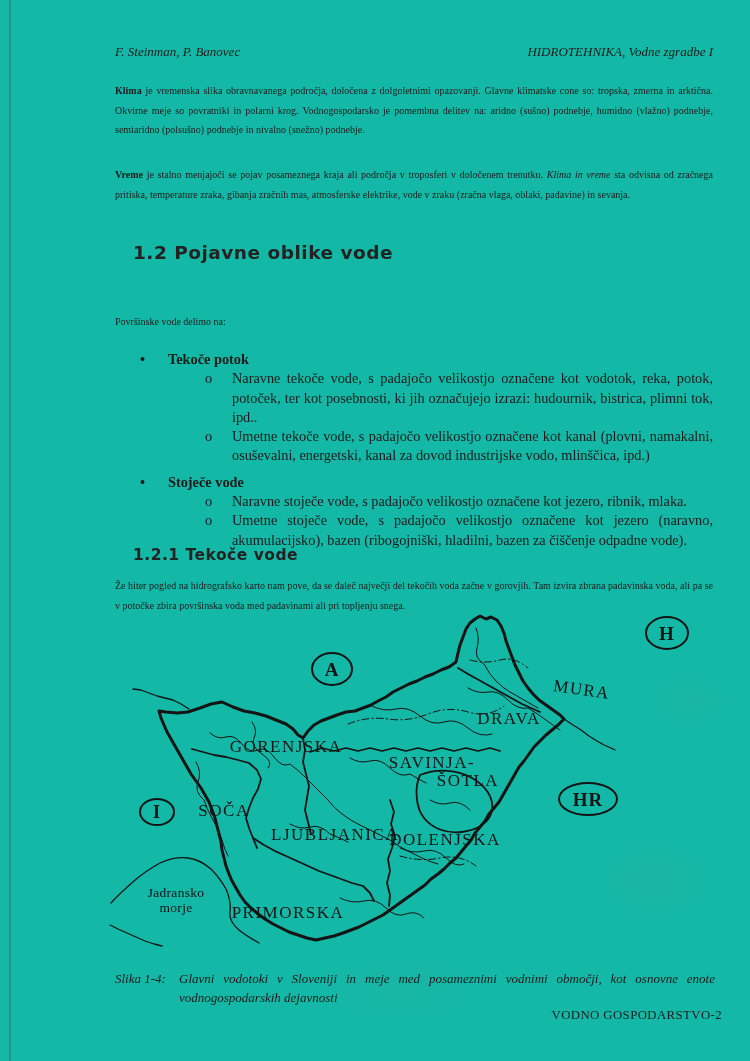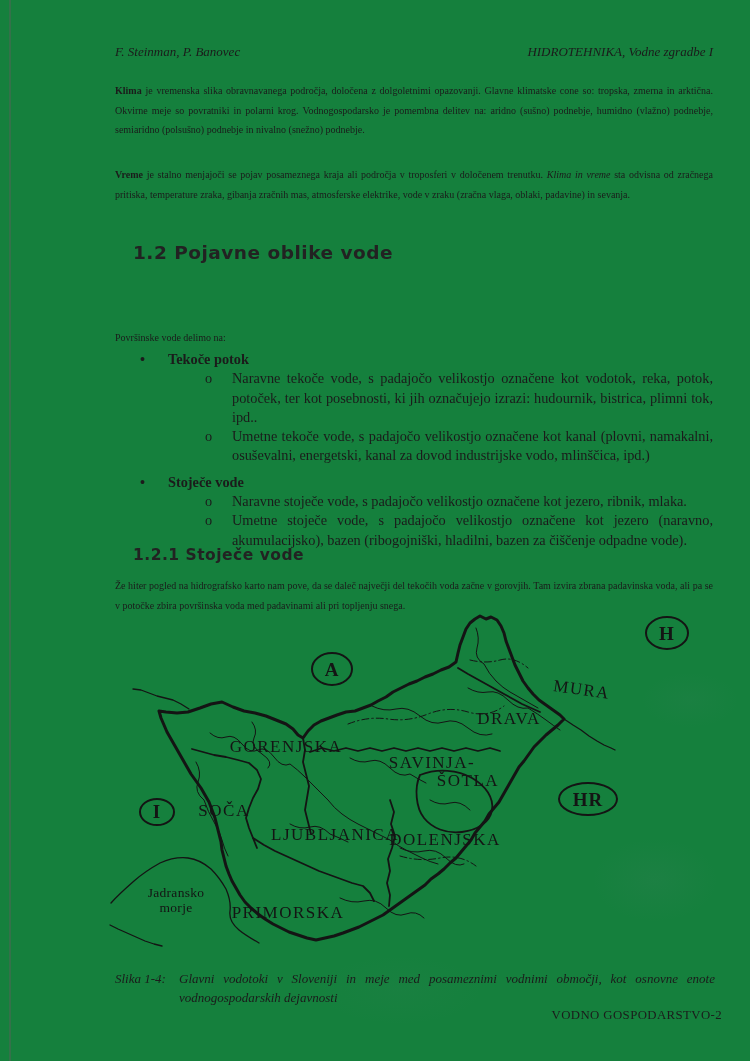--- a/index.html
+++ b/index.html
@@ -1,19 +1,19 @@
 <!DOCTYPE html>
 <html><head>
 <meta charset="utf-8">
 <style>
   html,body{margin:0;padding:0;background:#e8e8e6;}
   .page{
     position:relative;
     width:750px;height:1061px;
-    background:#15803d;
+    background:#14b8a6;
     overflow:hidden;
     font-family:"Liberation Serif", serif;
     color:#1b1b1b;
   }
   
   .scan-edge{
     position:absolute;left:0;top:0;width:22px;height:1061px;
     background:linear-gradient(to right,
       #cdd1ca 0%, #878c86 18%, #a9aea7 42%, #cfd3cc 66%, #ececе8 82%, #fcfcfa 100%);
   }
@@ -82,21 +82,21 @@
     <span>HIDROTEHNIKA, Vodne zgradbe I</span>
   </div>
 
   <p class="body-text" style="top:71px"><span class="lead-bold">Klima</span><span> je vremenska slika obravnavanega področja, določena z dolgoletnimi opazovanji. Glavne klimatske cone so: tropska, zmerna in arktična. Okvirne meje so povratniki in polarni krog. Vodnogospodarsko je pomembna delitev na: aridno (sušno) podnebje, humidno (vlažno) podnebje, semiaridno (polsušno) podnebje in nivalno (snežno) podnebje.</span></p>
 
   <p class="body-text" style="top:155px"><span class="lead-bold">Vreme</span><span> je stalno menjajoči se pojav posameznega kraja ali področja v troposferi v določenem trenutku. </span><span class="lead-italic">Klima in vreme</span><span> sta odvisna od zračnega pritiska, temperature zraka, gibanja zračnih mas, atmosferske elektrike, vode v zraku (zračna vlaga, oblaki, padavine) in sevanja.</span></p>
 
   <h1 class="sec h12">1.2 Pojavne oblike vode</h1>
 
 
-  <p class="body-text" style="top:318px">Površinske vode delimo na:</p>
+  <p class="body-text" style="top:302px">Površinske vode delimo na:</p>
 
   <div class="wlist">
     <div class="witem">
       <span class="bmark">•</span>
       <span class="btitle">Tekoče potok</span>
     </div>
     <div class="sub">
       <span class="smark">o</span>
       <span class="stext">Naravne tekoče vode, s padajočo velikostjo označene kot vodotok, reka, potok, potoček, ter kot posebnosti, ki jih označujejo izrazi: hudournik, bistrica, plimni tok, ipd..</span>
     </div>
@@ -111,21 +111,21 @@
     <div class="sub">
       <span class="smark">o</span>
       <span class="stext">Naravne stoječe vode, s padajočo velikostjo označene kot jezero, ribnik, mlaka.</span>
     </div>
     <div class="sub">
       <span class="smark">o</span>
       <span class="stext">Umetne stoječe vode, s padajočo velikostjo označene kot jezero (naravno, akumulacijsko), bazen (ribogojniški, hladilni, bazen za čiščenje odpadne vode).</span>
     </div>
   </div>
 
-  <h2 class="sec h121">1.2.1 Stoječe vode</h2>
+  <h2 class="sec h121">1.2.1 Tekoče vode</h2>
 
   <p class="body-text" style="top:566px">Že hiter pogled na hidrografsko karto nam pove, da se daleč največji del tekočih voda začne v gorovjih. Tam izvira zbrana padavinska voda, ali pa se v potočke zbira površinska voda med padavinami ali pri topljenju snega.</p>
 
   <div class="mapwrap">
     <svg width="646" height="342" viewBox="104 610 646 342" xmlns="http://www.w3.org/2000/svg">
       <g fill="none" stroke="#141414" stroke-linejoin="round" stroke-linecap="round">
 
         <path stroke-width="3" d="M188,712 L200,708 211,704 222,702 233,707 244,711 255,713 266,716 276,720 286,724 293,729 298,735 303,738 308,731 314,725 321,721 329,718 337,715 346,712 355,711 363,708 371,705 378,701 386,697 393,692 401,688 409,684 417,681 425,677 433,674 441,670 449,667 456,662 458,653 460,645 463,637 466,629 470,623 475,619 480,616 486,619 491,617 497,620 501,626 504,633 506,641 509,649 512,657 515,665 519,673 523,681 528,688 533,694 539,700 546,705 553,710 560,715 564,719 558,725 552,730 546,735 540,741 534,747 529,754 524,761 519,767 515,774 511,781 507,788 503,795 499,802 494,808 489,814 485,821 480,827 475,833 471,840 466,846 461,852 456,858 450,863 444,869 438,874 431,879 425,885 418,890 411,895 404,900 397,905 390,910 383,915 375,919 367,923 359,927 351,930 343,933 334,936 325,938 316,940 307,938 298,935 289,932 281,928 273,924 265,919 258,914 251,908 245,902 240,895 236,888 232,881 229,874 226,866 224,858 222,850 221,842 219,834 217,826 215,818 212,810 209,802 205,795 201,788 196,781 191,774 187,767 183,760 179,753 175,746 171,739 167,732 164,725 161,718 159,711 166,712 177,713 Z"></path>
 
         <path stroke-width="1.3" d="M133,689 L141,690 149,693 157,696 165,698 173,700 181,704 189,709"></path>

